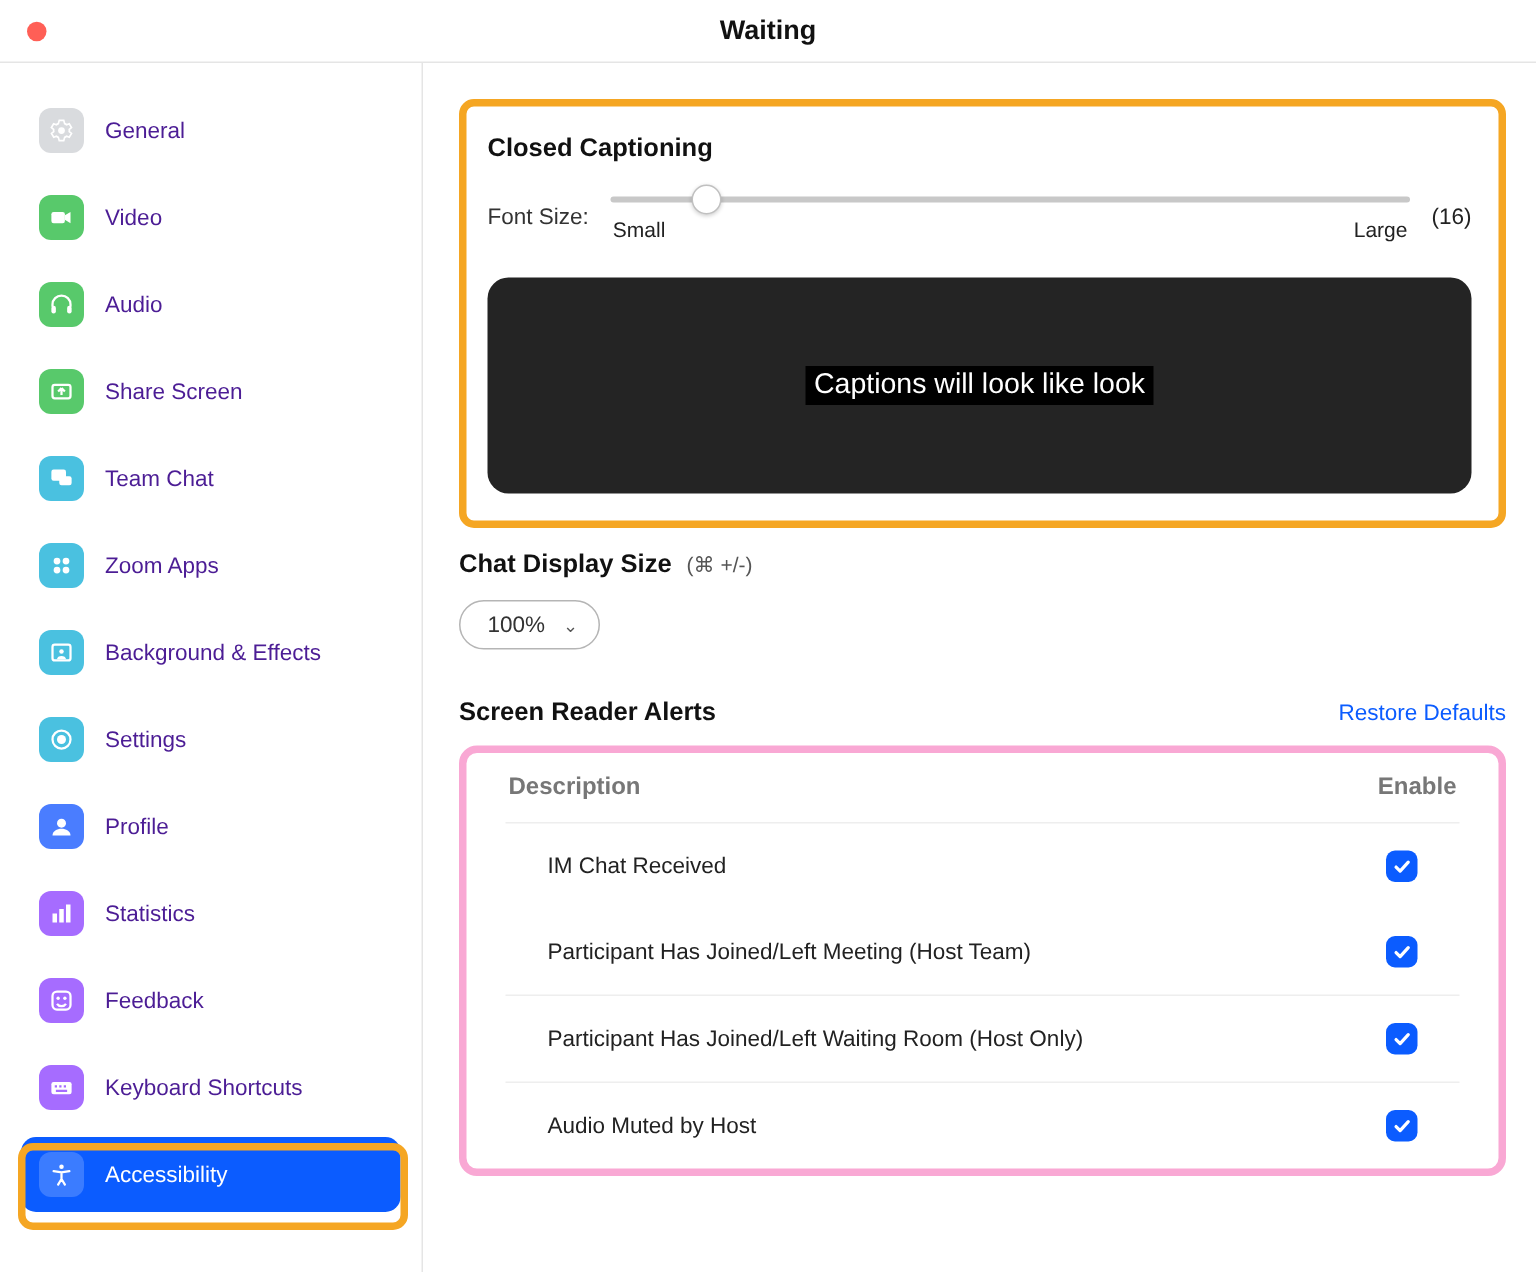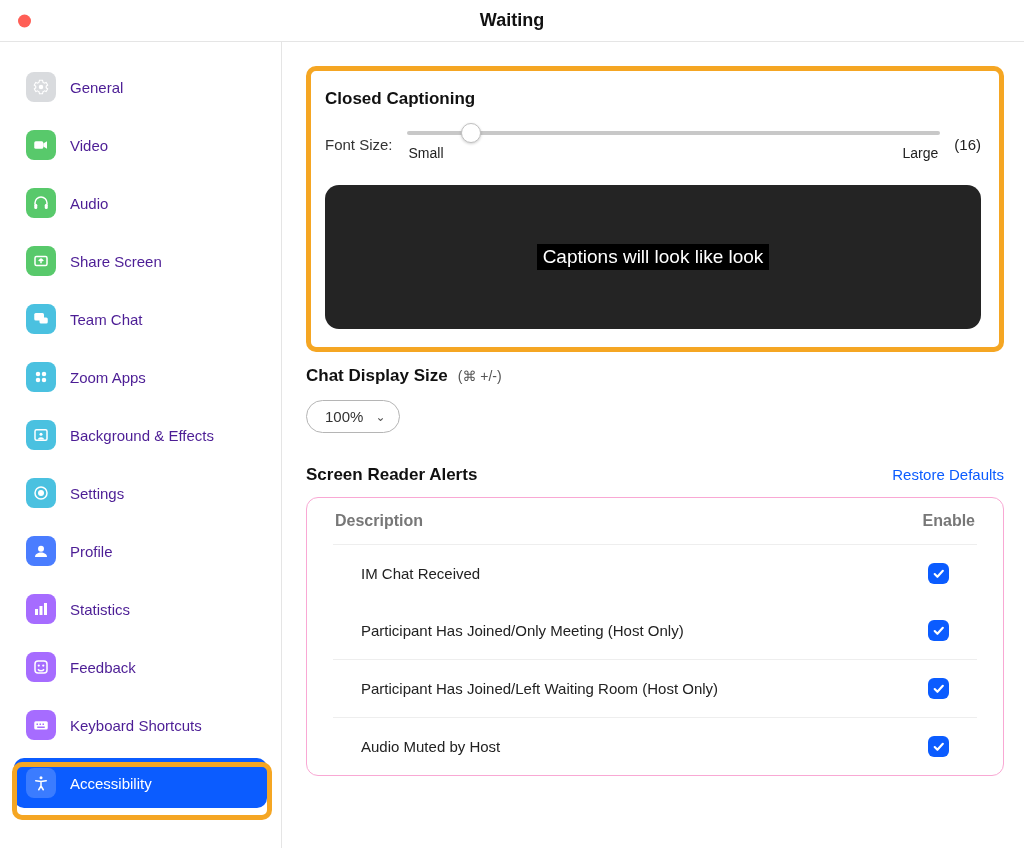--- a/index.html
+++ b/index.html
@@ -28,21 +28,21 @@
     .caption-preview { margin-top: 24px; background: #242424; border-radius: 14px; height: 144px; display: flex; align-items: center; justify-content: center; }
     .caption-text { background: #000; color: #fff; font-size: 19px; padding: 2px 6px; }
     .chat-title-row { display: flex; align-items: baseline; gap: 10px; margin-top: 14px; margin-bottom: 14px; }
     .chat-title { font-size: 17px; font-weight: 700; color: #111; }
     .chat-shortcut { font-size: 14px; color: #555; }
     .select-box { display: inline-flex; align-items: center; gap: 12px; border: 1px solid #b5b5b5; border-radius: 20px; padding: 7px 14px 7px 18px; font-size: 15px; color: #333; cursor: pointer; }
     .chev { font-size: 12px; color: #555; }
     .sr-title-row { display: flex; align-items: baseline; justify-content: space-between; margin-top: 32px; margin-bottom: 12px; }
     .sr-title { font-size: 17px; font-weight: 700; color: #111; }
     .restore-link { color: #0b5cff; font-size: 15px; cursor: pointer; }
-    .sr-table { border: 1px solid #f9a8d4; border-radius: 12px; overflow: hidden; margin-bottom: 20px; }
+    .sr-table { border: 5px solid #f9a8d4; border-radius: 12px; overflow: hidden; margin-bottom: 20px; }
     .sr-header { display: flex; justify-content: space-between; padding: 14px 28px; color: #777; font-size: 16px; font-weight: 700; }
     .sr-row { display: flex; justify-content: space-between; align-items: center; padding: 18px 28px; font-size: 15px; color: #222; border-top: 1px solid #eee; margin: 0 26px; gap: 36px; }
     .sr-row:first-of-type { border-top: 1px solid #eee; }
     .sr-table .sr-row:nth-of-type(2) { border-top: none; }
     .cb { width: 21px; height: 21px; border-radius: 6px; background: #0b5cff; display: flex; align-items: center; justify-content: center; cursor: pointer; }
     .cb svg { width: 13px; height: 13px; }
   </style>
 </head>
 <body>
 
@@ -227,21 +227,21 @@
       <div id="sr-rows">
           <div class="sr-row">
             <span>IM Chat Received</span>
             <div class="cb">
               <svg viewBox="0 0 24 24" fill="none" stroke="#fff" stroke-width="4" stroke-linecap="round" stroke-linejoin="round">
                 <polyline points="5 13 10 18 20 7"></polyline>
               </svg>
             </div>
           </div>
           <div class="sr-row">
-            <span>Participant Has Joined/Only Meeting (Host Only)</span>
+            <span>Participant Has Joined/Left Meeting (Host Team)</span>
             <div class="cb">
               <svg viewBox="0 0 24 24" fill="none" stroke="#fff" stroke-width="4" stroke-linecap="round" stroke-linejoin="round">
                 <polyline points="5 13 10 18 20 7"></polyline>
               </svg>
             </div>
           </div>
           <div class="sr-row">
             <span>Participant Has Joined/Left Waiting Room (Host Only)</span>
             <div class="cb">
               <svg viewBox="0 0 24 24" fill="none" stroke="#fff" stroke-width="4" stroke-linecap="round" stroke-linejoin="round">

